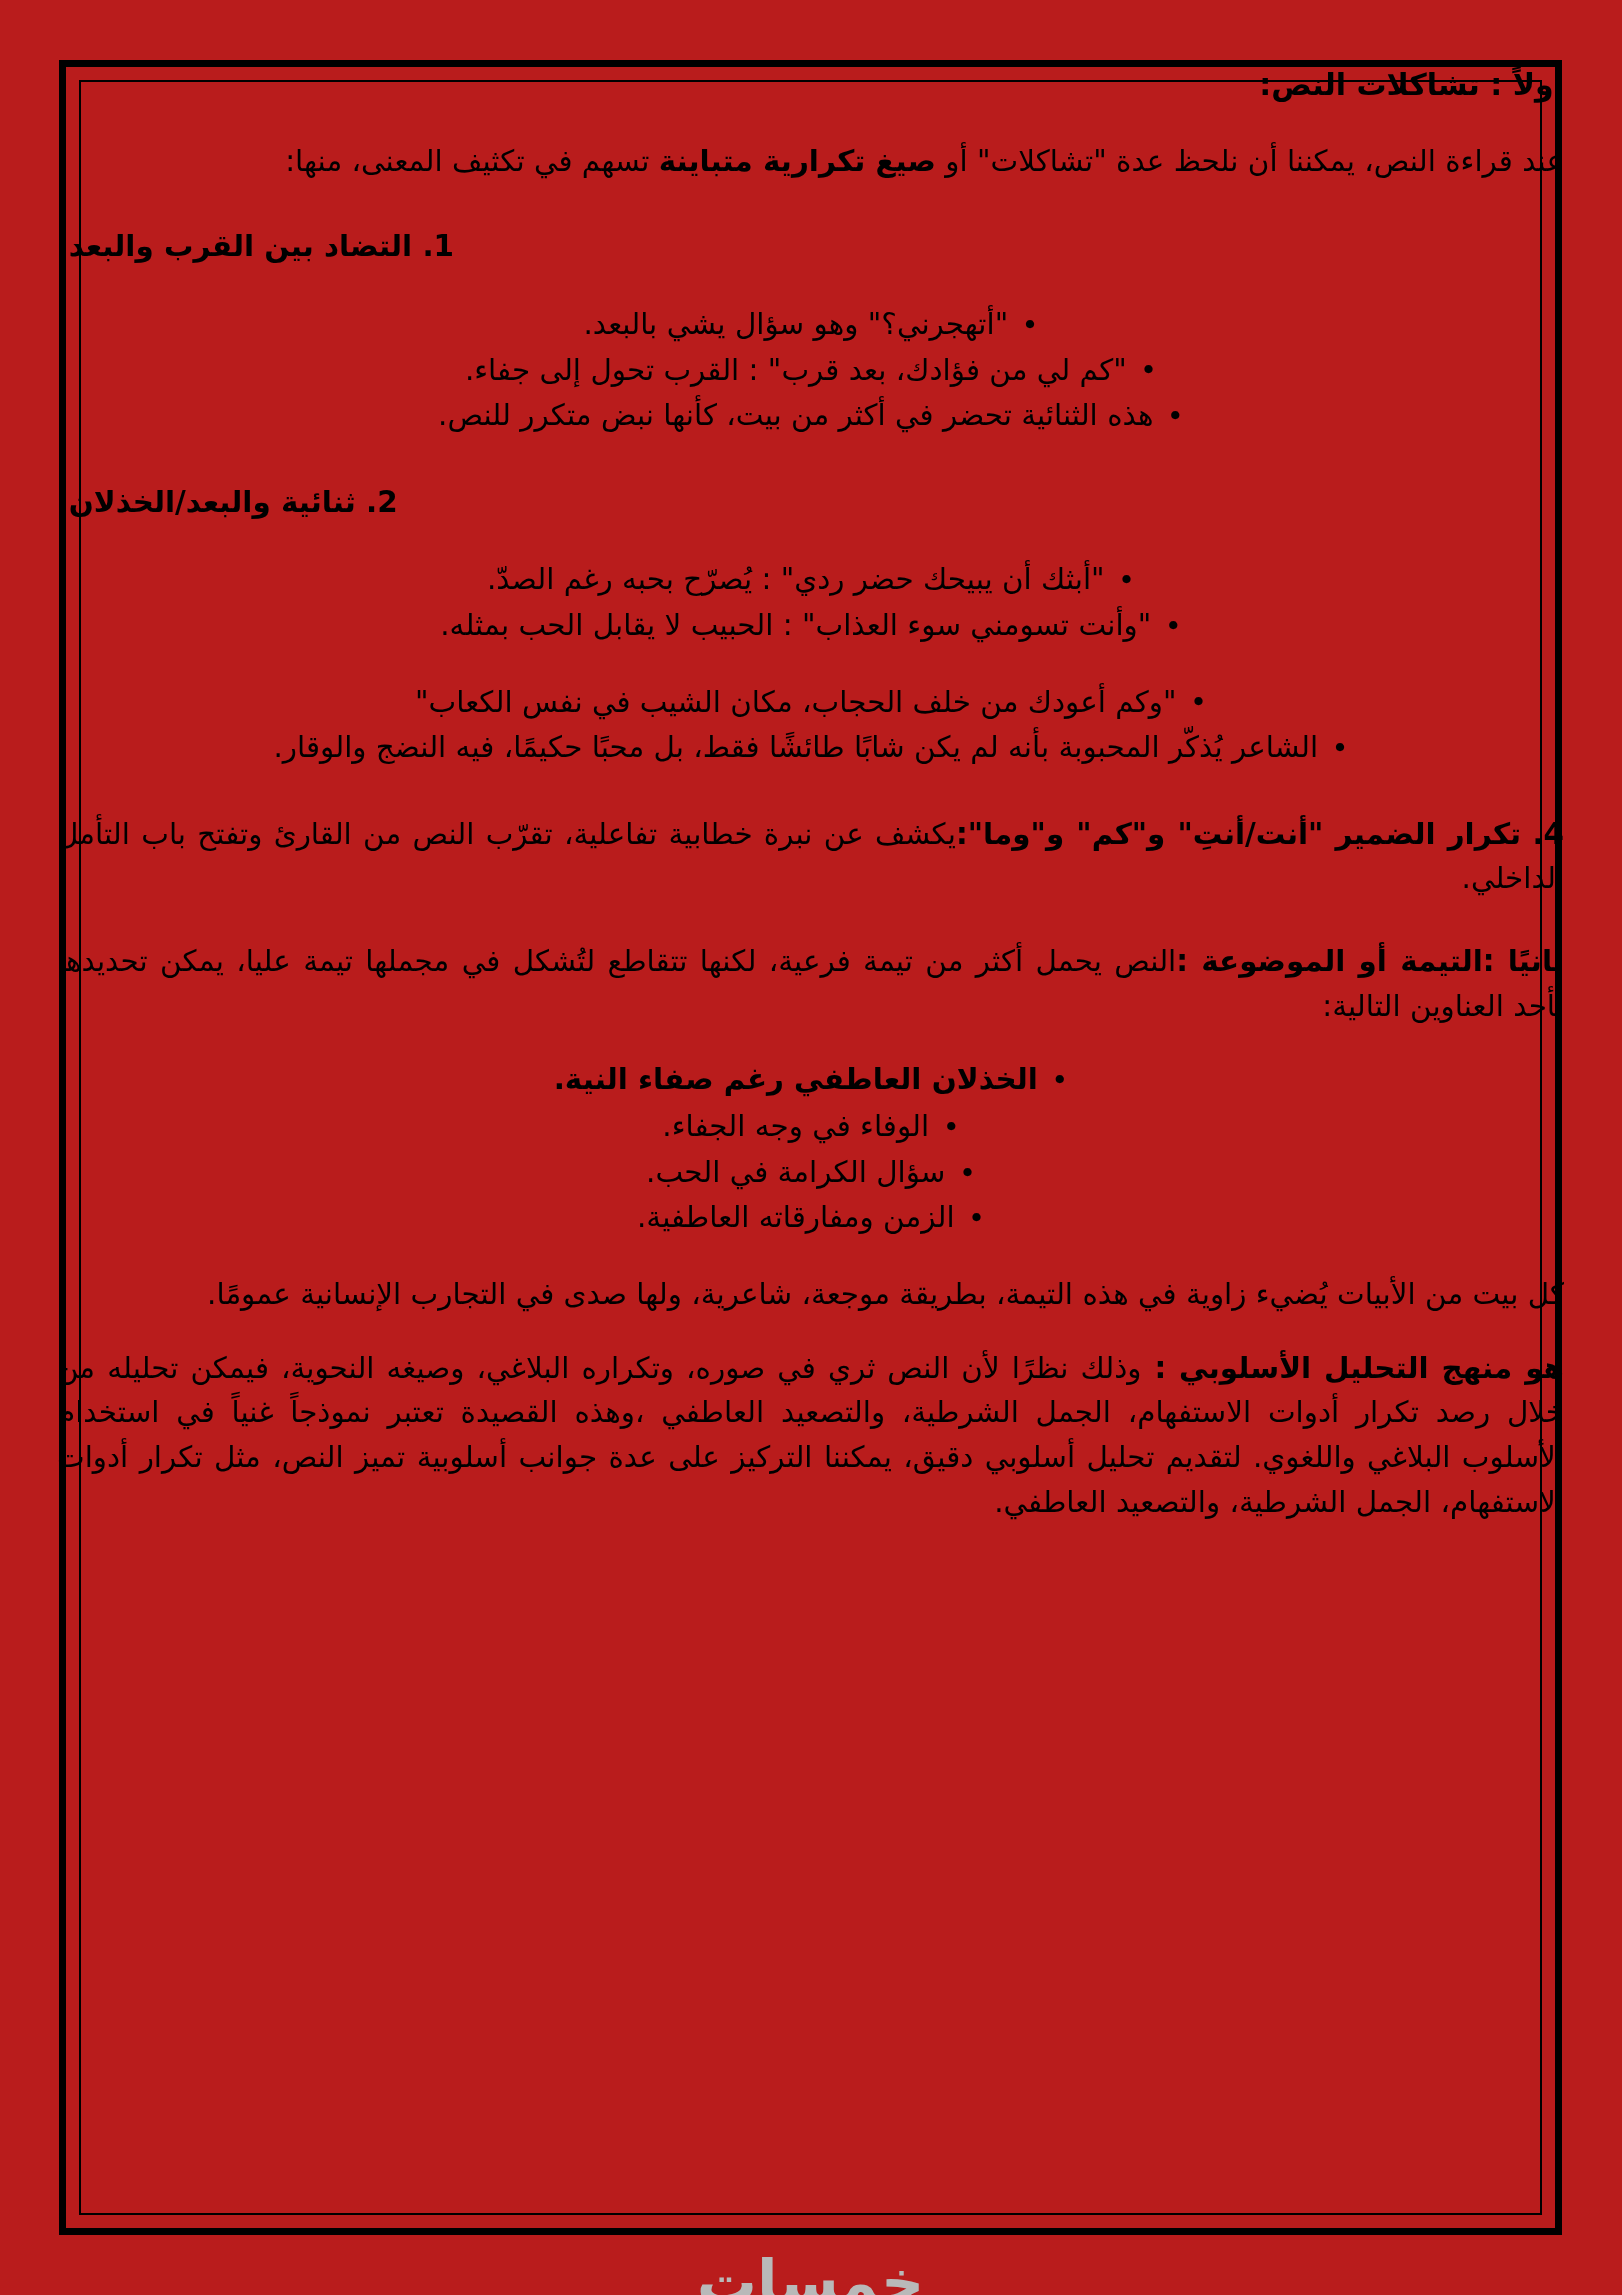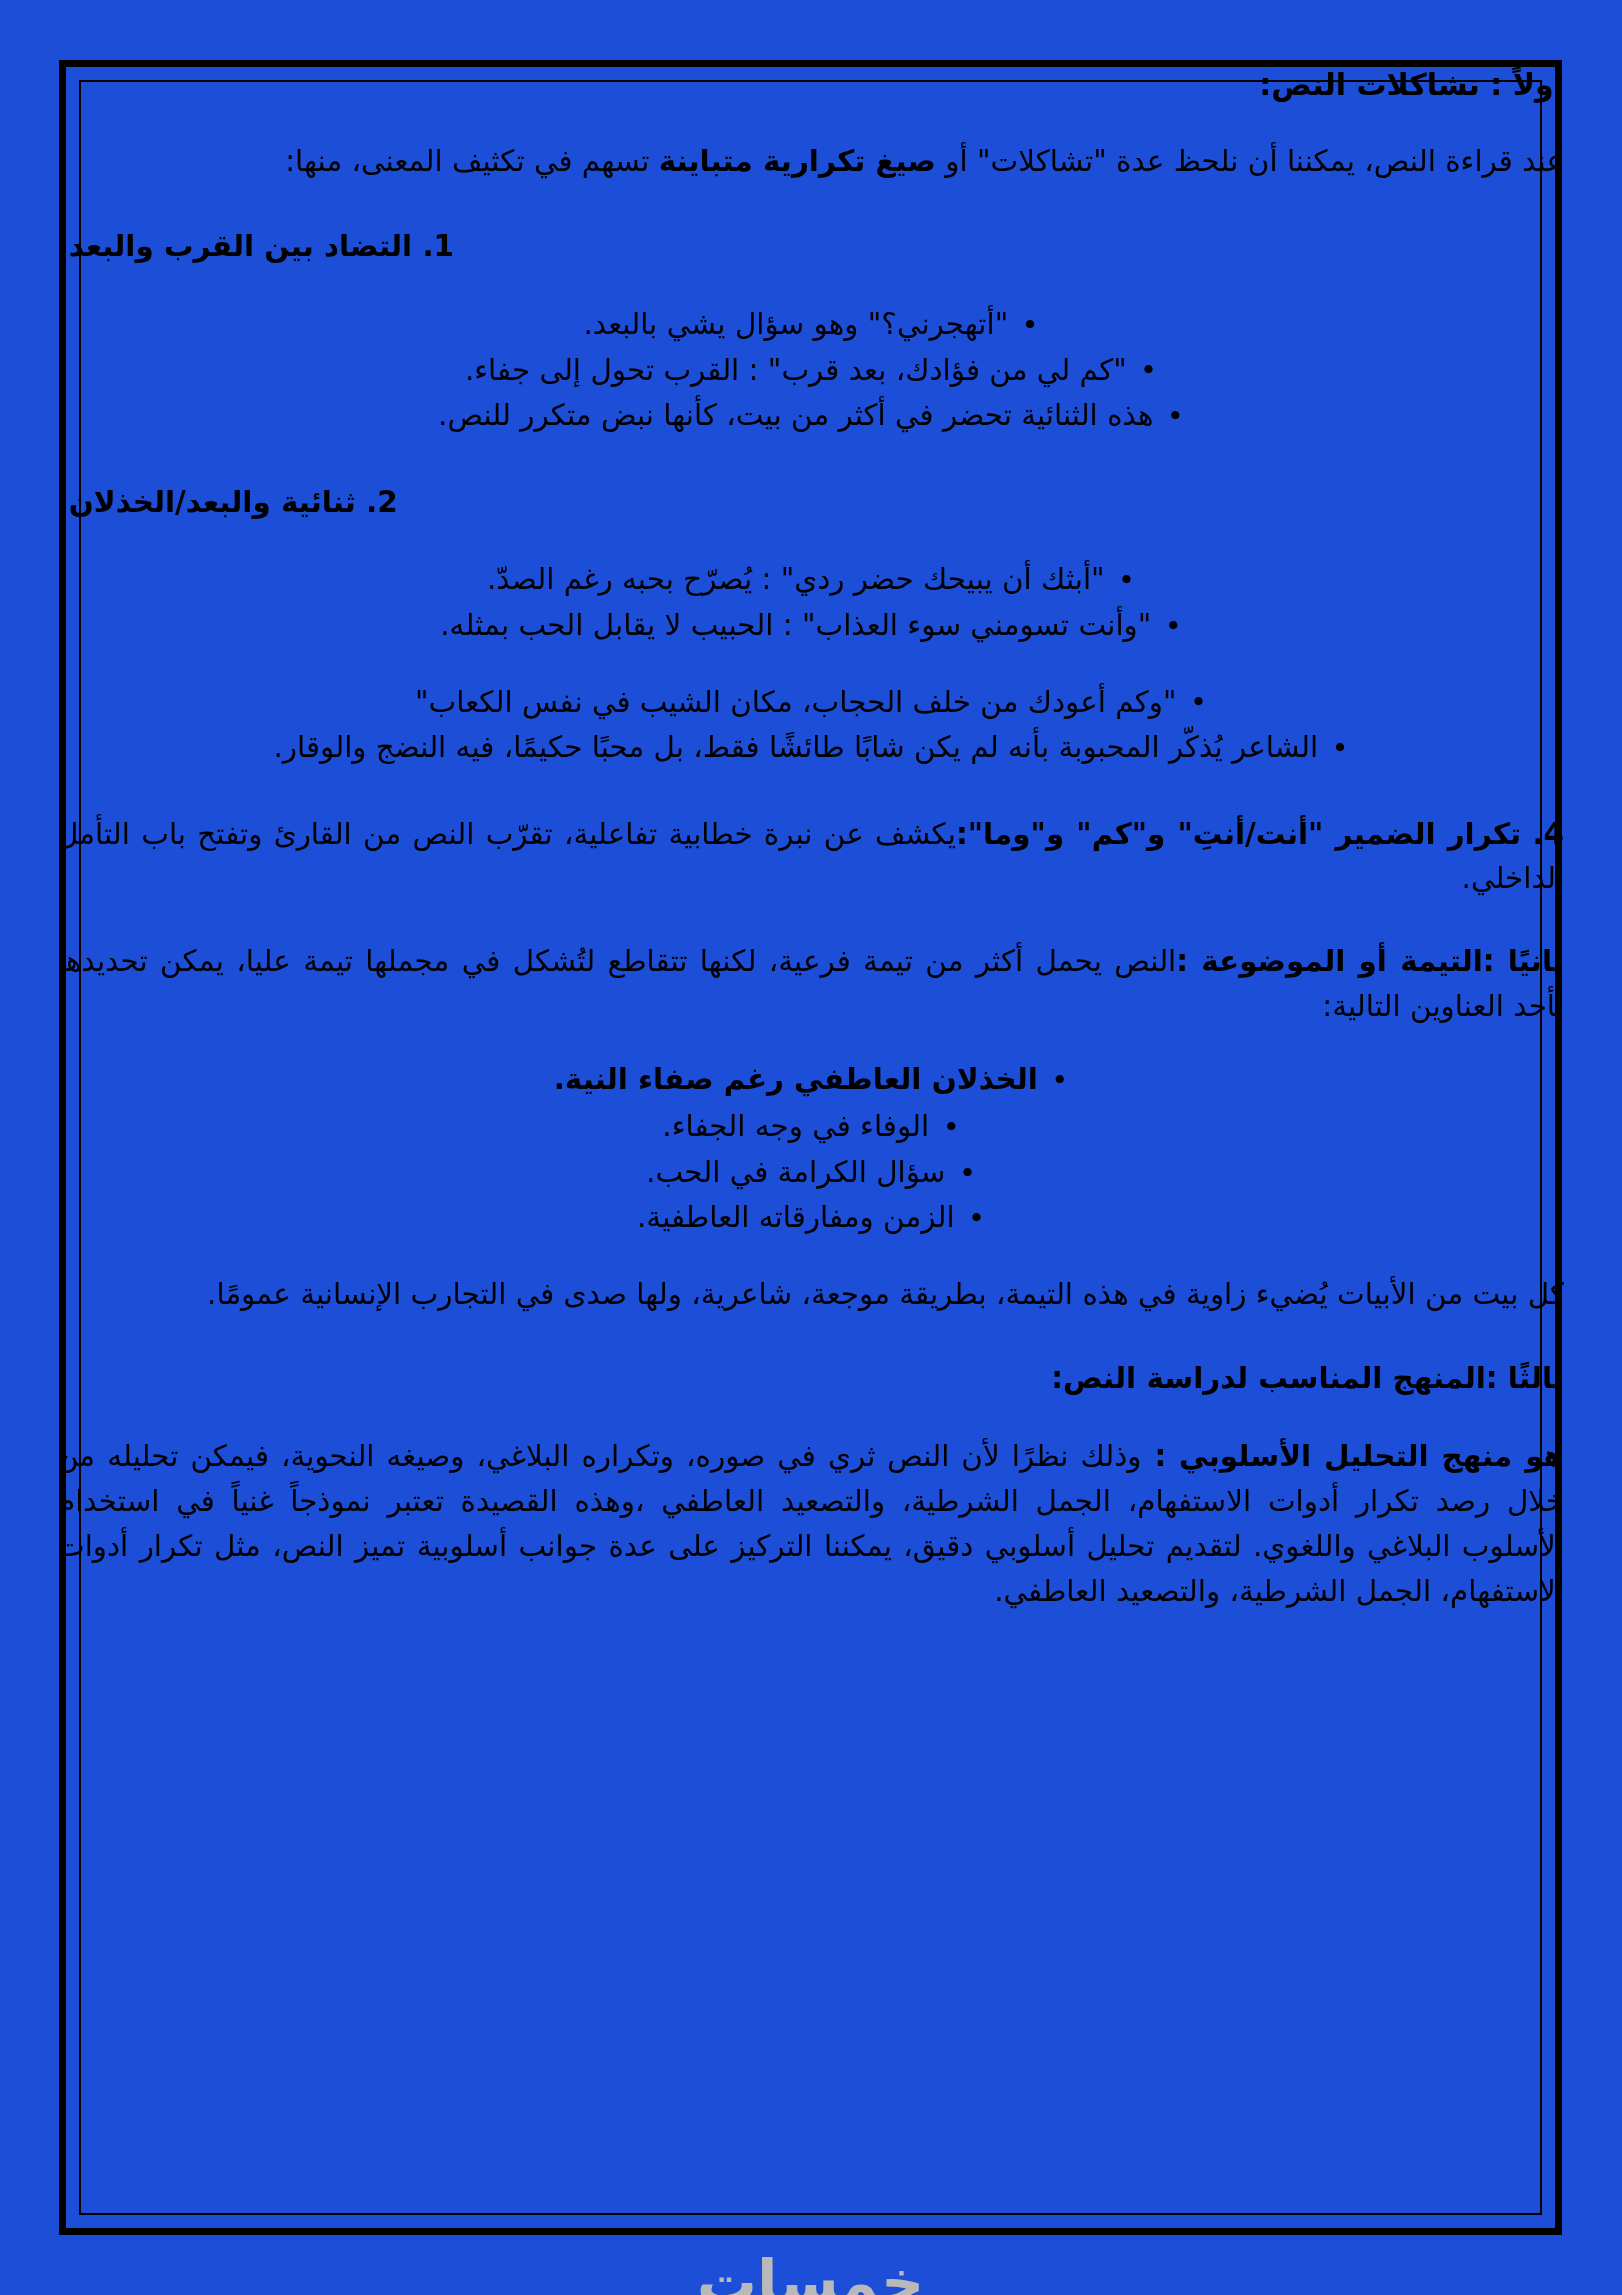--- a/index.html
+++ b/index.html
@@ -1,21 +1,21 @@
 <!DOCTYPE html>
 <html lang="ar" dir="rtl" style="font-size:10.5px"><head>
 <meta charset="utf-8">
 <style>
   * { margin:0; padding:0; box-sizing:border-box; }
   html,body { background:#888; }
   .page {
     width:1623px; height:2295px;
     margin:0 auto;
     position:relative;
-    background:#1d4ed8;
+    background:#b91c1c;
     overflow:hidden;
     font-family:"DejaVu Sans", sans-serif;
     color:#000;
   }
   .frame-outer {
     position:absolute; top:60px; left:60px; right:60px; bottom:60px;
     border:7.2px solid #000;
   }
   .frame-inner {
     position:absolute; top:13px; left:13px; right:13px; bottom:13px;
@@ -121,21 +121,20 @@
       <div class="bullet bold">الخذلان العاطفي رغم صفاء النية.</div>
       <div class="sub-bullets">
         <div class="bullet">الوفاء في وجه الجفاء.</div>
         <div class="bullet">سؤال الكرامة في الحب.</div>
         <div class="bullet">الزمن ومفارقاته العاطفية.</div>
       </div>
     </div>
 
     <p class="para">كل بيت من الأبيات يُضيء زاوية في هذه التيمة، بطريقة موجعة، شاعرية، ولها صدى في التجارب الإنسانية عمومًا.</p>
 
-    <div class="section-title">ثالثًا :المنهج المناسب لدراسة النص:</div>
 
     <p class="para"><span class="lead" style="font-weight:bold">هو منهج التحليل الأسلوبي : </span><span>وذلك نظرًا لأن النص ثري في صوره، وتكراره البلاغي، وصيغه النحوية، فيمكن تحليله من خلال رصد تكرار أدوات الاستفهام، الجمل الشرطية، والتصعيد العاطفي ،وهذه القصيدة تعتبر نموذجاً غنياً في استخدام الأسلوب البلاغي واللغوي. لتقديم تحليل أسلوبي دقيق، يمكننا التركيز على عدة جوانب أسلوبية تميز النص، مثل تكرار أدوات الاستفهام، الجمل الشرطية، والتصعيد العاطفي.</span></p>
 
   </div>
 
   <div class="watermark">خمسات</div>
 </div>
 
 
 </body></html>

